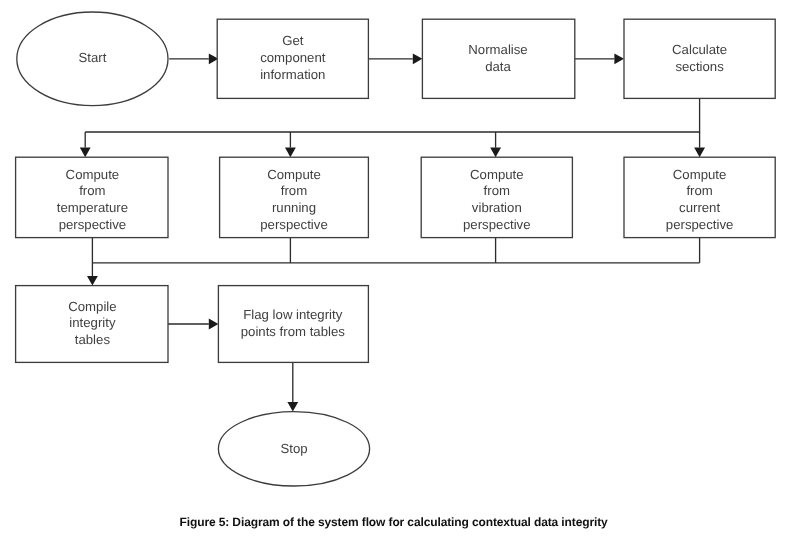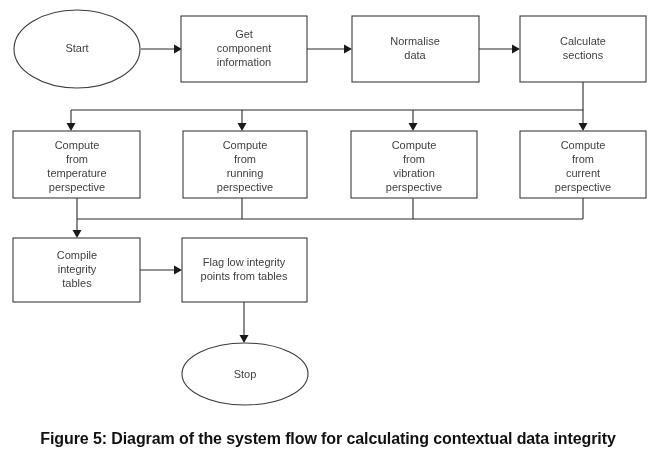--- a/index.html
+++ b/index.html
@@ -43,21 +43,21 @@
     fill: #1a1a1a;
     stroke: none;
   }
   .caption {
     position: absolute;
     left: 0;
     top: 430px;
     width: 656px;
     text-align: center;
     font-family: "Liberation Sans", sans-serif;
-    font-size: 16px;
+    font-size: 10px;
     font-weight: bold;
     color: #111111;
     letter-spacing: -0.1px;
   }
 </style>
 </head>
 <body>
 
 <svg id="flow-svg" viewBox="0 0 656 420">
 

